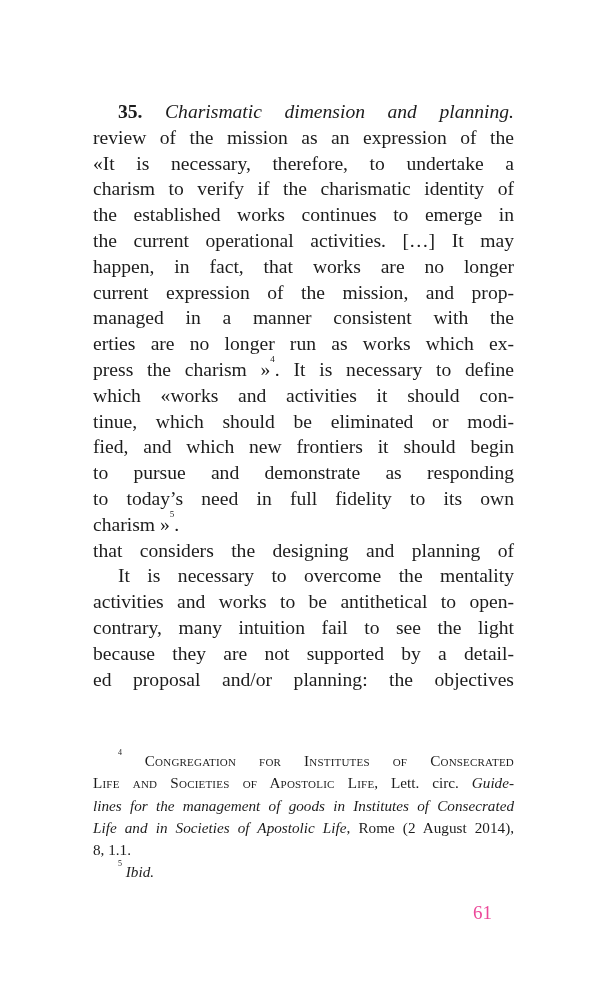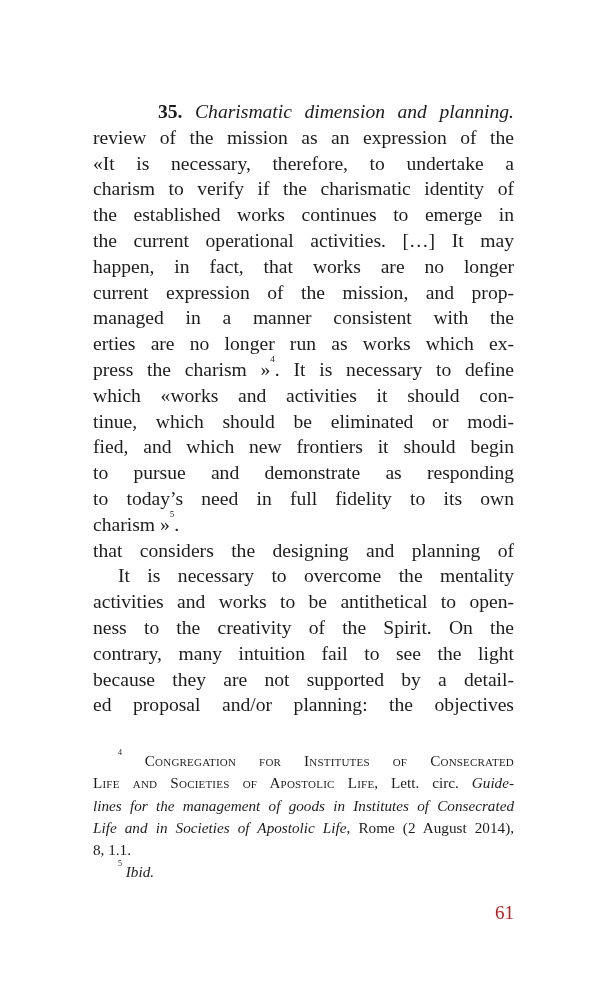--- a/index.html
+++ b/index.html
@@ -21,21 +21,21 @@
   }
   .body-text .line {
     display: block;
     text-align: justify;
     text-align-last: justify;
     white-space: nowrap;
     height: 25.8px;
   }
   .body-text .line.last { text-align-last: left; }
   .indent { padding-left: 25px; }
-  .num { font-weight: bold; margin-left: 40px; }
+  .num { font-weight: bold; }
   .ital { font-style: italic; }
   sup.fn {
     font-size: 9px;
     vertical-align: top;
     position: relative;
     top: -2px;
     line-height: 1;
   }
   .footnotes {
     position: absolute;
@@ -52,27 +52,27 @@
     white-space: nowrap;
     text-align: justify;
     text-align-last: justify;
     height: 22.3px;
   }
   .footnotes .line.last { text-align-last: left; }
   .sc { font-variant: small-caps; letter-spacing: 0.2px; }
   .footnotes sup.fn { font-size: 8px; top: -1px; }
   .page-number {
     position: absolute;
-    left: 470px;
+    left: 448px;
     top: 902px;
     width: 44px;
     text-align: right;
     font-family: "Liberation Serif", "DejaVu Serif", serif;
     font-size: 19px;
-    color: #b91c1c;
+    color: #ec4899;
   }
 </style>
 </head>
 <body>
 
 <div class="page">
   <div class="body-text">
     <span class="line indent"><span class="num">35.</span> <span class="ital">Charismatic dimension and planning.</span></span>
     <span class="line">review of the mission as an expression of the</span>
     <span class="line">«It is necessary, therefore, to undertake a</span>
@@ -86,21 +86,20 @@
     <span class="line"><span>press the charism »</span><sup class="fn">4</sup><span>. It is necessary to define</span></span>
     <span class="line">which «works and activities it should con-</span>
     <span class="line">tinue, which should be eliminated or modi-</span>
     <span class="line">fied, and which new frontiers it should begin</span>
     <span class="line">to pursue and demonstrate as responding</span>
     <span class="line">to today’s need in full fidelity to its own</span>
     <span class="line last"><span>charism »</span><sup class="fn">5</sup><span>.</span></span>
     <span class="line">that considers the designing and planning of</span>
     <span class="line indent">It is necessary to overcome the mentality</span>
     <span class="line">activities and works to be antithetical to open-</span>
-    <span class="line">ness to the creativity of the Spirit. On the</span>
     <span class="line">contrary, many intuition fail to see the light</span>
     <span class="line">because they are not supported by a detail-</span>
     <span class="line">ed proposal and/or planning: the objectives</span>
   </div>
 </div>
 
 <div class="footnotes">
   <div>
     <span class="line indent"><sup class="fn">4</sup> <span class="sc">Congregation for Institutes of Consecrated</span></span>
     <span class="line"><span class="sc">Life and Societies of Apostolic Life</span><span>, Lett. circ. </span><span class="ital">Guide-</span></span>

